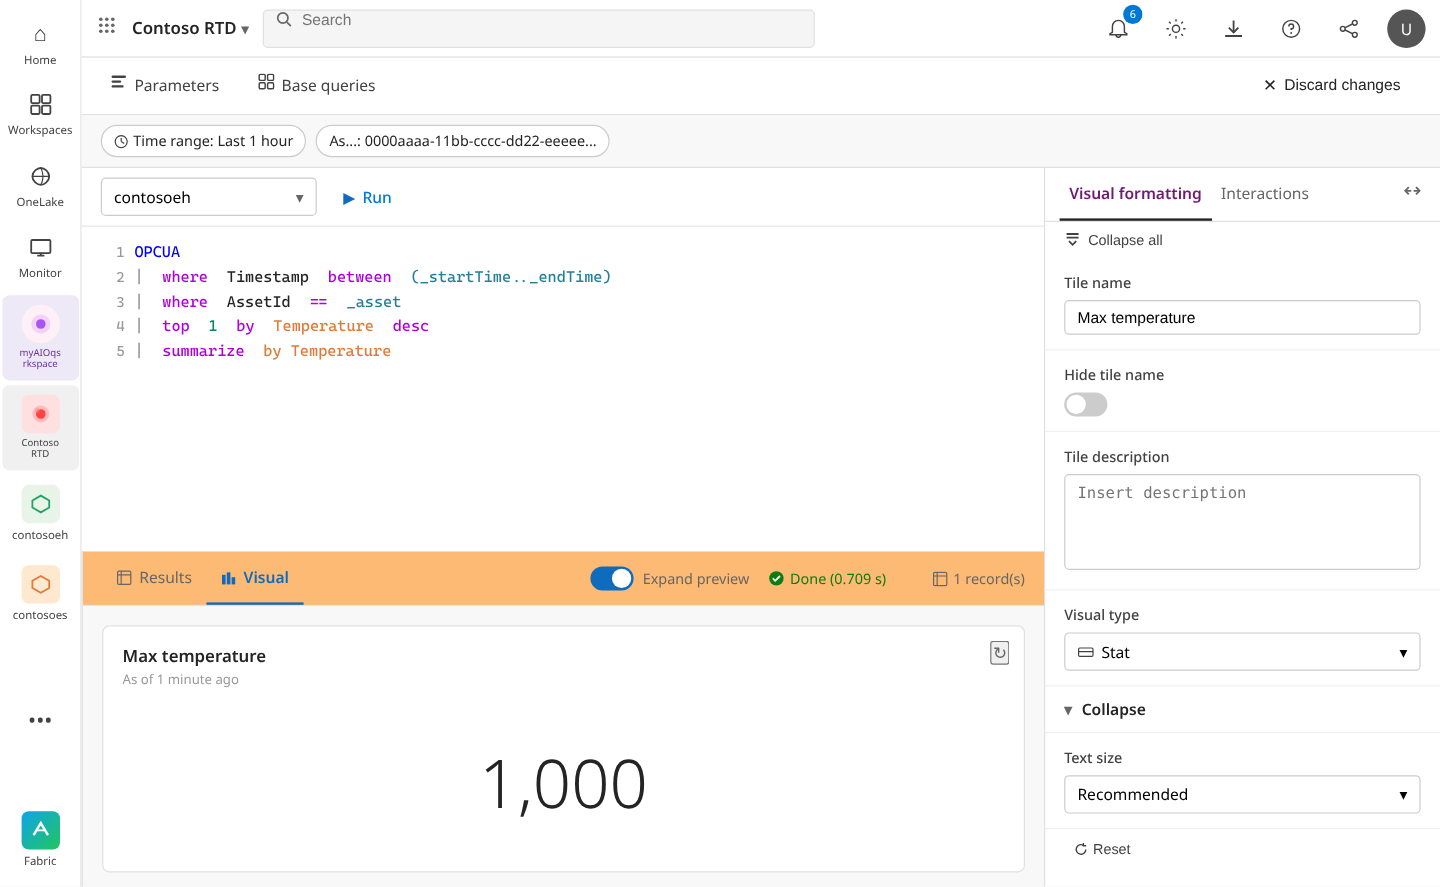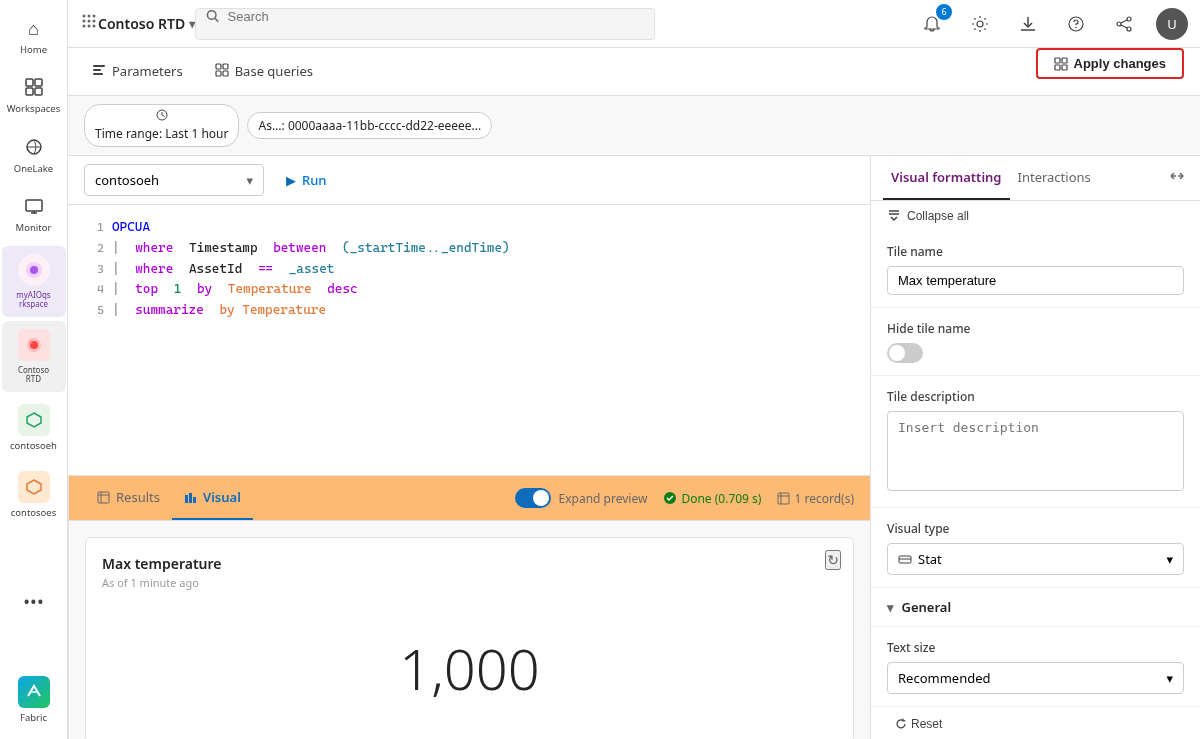--- a/index.html
+++ b/index.html
@@ -59,21 +59,21 @@
     .notification-badge {
       background: #0078d4; color: white; border-radius: 50%; width: 16px; height: 16px;
       font-size: 9px; display: flex; align-items: center; justify-content: center;
       position: absolute; top: -4px; right: -4px;
     }
 
     
     .topbar {
       position: absolute; top: 0; left: 68px; right: 0; height: 48px;
       background: #ffffff; border-bottom: 1px solid #e0e0e0;
-      display: flex; align-items: center; padding: 0 12px; gap: 0; z-index: 10;
+      display: flex; align-items: center; padding: 0 12px; gap: 12px; z-index: 10;
     }
     .topbar-grid-icon { color: #666; font-size: 16px; cursor: pointer; }
     .topbar-app-name { font-size: 14px; font-weight: 600; color: #242424; display: flex; align-items: center; gap: 4px; }
     .topbar-app-name .chevron { color: #666; font-size: 12px; }
     .topbar-search {
       flex: 1; max-width: 460px; background: #f5f5f5; border: 1px solid #e0e0e0;
       border-radius: 4px; display: flex; align-items: flex-start; padding: 0 10px; height: 32px; gap: 8px;
     }
     .topbar-search input { border: none; background: transparent; outline: none; font-size: 13px; width: 100%; color: #666; }
     .topbar-right { margin-left: auto; display: flex; align-items: center; gap: 16px; }
@@ -82,21 +82,21 @@
 
     
     .main {
       position: absolute; top: 48px; left: 68px; right: 0; bottom: 0;
       display: flex; flex-direction: column;
     }
 
     
     .toolbar-strip {
       background: #ffffff; border-bottom: 1px solid #e0e0e0;
-      display: flex; align-items: flex-start; padding: 0 16px; height: 48px; gap: 16px;
+      display: flex; align-items: center; padding: 0 16px; height: 48px; gap: 16px;
     }
     .tab-btn {
       display: flex; align-items: center; gap: 6px; padding: 12px 8px;
       font-size: 13px; color: #424242; cursor: pointer; border-bottom: 2px solid transparent;
       height: 48px;
     }
     .tab-btn .icon { font-size: 14px; }
 
     .toolbar-right { margin-left: auto; display: flex; align-items: center; gap: 24px; flex-direction: column; }
     .btn-apply {
@@ -111,21 +111,21 @@
     .btn-refresh { background: transparent; border: none; cursor: pointer; color: #424242; font-size: 16px; padding: 6px; border-radius: 4px; }
 
     
     .filter-row {
       background: #f8f8f8; border-bottom: 1px solid #e0e0e0;
       display: flex; align-items: center; padding: 8px 16px; gap: 8px;
     }
     .filter-chip {
       display: flex; align-items: center; gap: 4px; padding: 4px 10px;
       background: #ffffff; border: 1px solid #ccc; border-radius: 16px;
-      font-size: 12px; cursor: pointer; color: #242424; flex-direction: column;
+      font-size: 12px; cursor: pointer; color: #242424;
     }
 
     
     .content-area {
       display: flex; flex: 1; overflow: hidden;
     }
 
     
     .editor-panel {
       flex: 1; display: flex; flex-direction: column; overflow: hidden; background: #ffffff;
@@ -178,21 +178,21 @@
       display: flex; align-items: center; gap: 8px;
     }
     .toggle {
       width: 36px; height: 20px; background: #0f6cbd; border-radius: 10px; position: relative; cursor: pointer;
     }
     .toggle::after {
       content: ''; position: absolute; top: 2px; right: 2px; width: 16px; height: 16px;
       background: white; border-radius: 50%;
     }
     .done-badge { display: flex; align-items: center; gap: 4px; color: #107c10; }
-    .record-badge { display: flex; align-items: center; gap: 4px; }
+    .record-badge { display: flex; align-items: center; gap: 4px; margin-left: 23px; }
 
     
     .visual-output {
       flex: 1; padding: 16px; background: #f8f8f8; overflow: auto;
     }
     .tile-card {
       background: #ffffff; border: 1px solid #e0e0e0; border-radius: 6px;
       padding: 16px; min-height: 200px; position: relative;
     }
     .tile-title { font-size: 14px; font-weight: 600; color: #242424; }
@@ -642,21 +642,21 @@
                 <line x1="1" y1="7" x2="13" y2="7" stroke="#424242" stroke-width="1"></line>
               </svg>
               <span>Stat</span>
             </span>
             <span>▾</span>
           </div>
         </div>
 
         <div class="section-header">
           <span style="color:#666;">▾</span>
-          <span>General</span>
+          <span>Collapse</span>
         </div>
 
         <div class="format-section">
           <div class="field-label">Text size</div>
           <div class="select-input">
             <span>Recommended</span>
             <span>▾</span>
           </div>
         </div>
 

